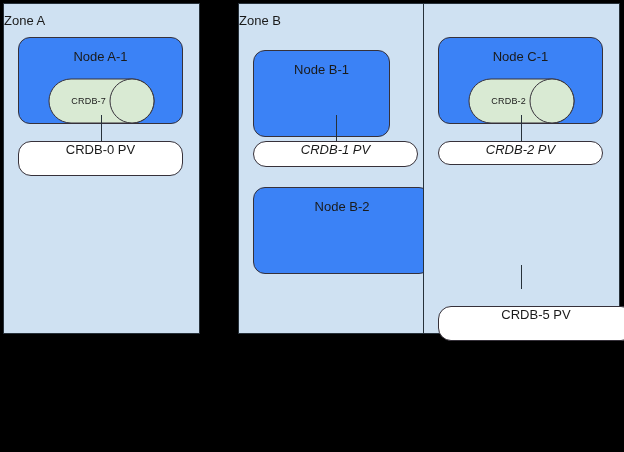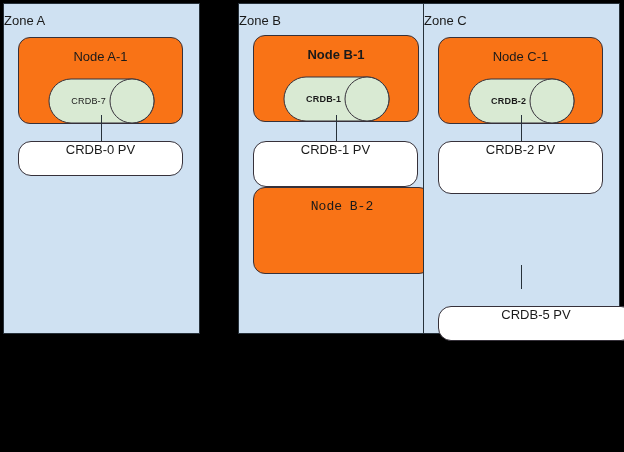--- a/index.html
+++ b/index.html
@@ -30,21 +30,21 @@
     top: 9px;
     left: 0;
     width: 100%;
     text-align: left;
     font-size: 13px;
     color: #1a1a1a;
     line-height: 16px;
   }
   .node {
     position: absolute;
-    background: #f97316;
+    background: #3b82f6;
     border: 1px solid #36313a;
     border-radius: 12px;
     box-sizing: border-box;
   }
   .node-title {
     position: absolute;
     top: 11px;
     left: 0;
     width: 100%;
     text-align: center;
@@ -114,61 +114,53 @@
     <div class="connector" style="left:97px; top:111px; height:26px;"></div>
 
     <div class="pv" style="left:14px; top:137px; width:165px; height:35px;">
       <span class="pv-label">CRDB-0 PV</span>
     </div>
   </div>
 
   <div class="zone" style="left:213px; top:3px; width:197px; height:331px;margin-left:25px;">
     <div class="zone-title">Zone B</div>
 
-    <div class="node" style="left:14px; top:31px; width:166px; height:87px;font-weight:bold;">
+    <div class="node" style="left:14px; top:46px; width:137px; height:87px;">
       <div class="node-title">Node B-1</div>
 
-      <div class="cyl" style="left:29px; top:40px; width:107px; height:46px;">
-        <svg width="107" height="46" viewBox="0 0 107 46">
-          <path d="M23,1 H84 A22,22 0 0 1 84,45 H23 A22,22 0 0 1 23,1 Z" fill="#d9ead3" stroke="#36313a" stroke-width="1"></path>
-          <ellipse cx="84" cy="23" rx="22" ry="22" fill="#d9ead3" stroke="#36313a" stroke-width="1"></ellipse>
-        </svg>
-        <div class="cyl-label">CRDB-1</div>
-      </div>
     </div>
 
     <div class="connector" style="left:97px; top:111px; height:26px;"></div>
 
-    <div class="pv" style="left:14px; top:137px; width:165px; height:46px;">
+    <div class="pv" style="left:14px; top:137px; width:165px; height:26px;font-style:italic;">
       <span class="pv-label">CRDB-1 PV</span>
     </div>
 
-    <div class="node" style="left:14px; top:183px; width:178px; height:87px;font-family:Liberation Mono, monospace;">
+    <div class="node" style="left:14px; top:183px; width:178px; height:87px;">
       <div class="node-title">Node B-2</div>
     </div>
   </div>
 
   <div class="zone" style="left:423px; top:3px; width:197px; height:331px;">
-    <div class="zone-title">Zone C</div>
 
     <div class="node" style="left:14px; top:33px; width:165px; height:87px;">
       <div class="node-title">Node C-1</div>
 
-      <div class="cyl" style="left:29px; top:40px; width:107px; height:46px;font-weight:bold;">
+      <div class="cyl" style="left:29px; top:40px; width:107px; height:46px;">
         <svg width="107" height="46" viewBox="0 0 107 46">
           <path d="M23,1 H84 A22,22 0 0 1 84,45 H23 A22,22 0 0 1 23,1 Z" fill="#d9ead3" stroke="#36313a" stroke-width="1"></path>
           <ellipse cx="84" cy="23" rx="22" ry="22" fill="#d9ead3" stroke="#36313a" stroke-width="1"></ellipse>
         </svg>
         <div class="cyl-label">CRDB-2</div>
       </div>
     </div>
 
     <div class="connector" style="left:97px; top:111px; height:26px;"></div>
 
-    <div class="pv" style="left:14px; top:137px; width:165px; height:53px;">
+    <div class="pv" style="left:14px; top:137px; width:165px; height:24px;font-style:italic;">
       <span class="pv-label">CRDB-2 PV</span>
     </div>
 
 
     <div class="connector" style="left:97px; top:261px; height:24px;"></div>
 
     <div class="pv" style="left:14px; top:302px; width:196px; height:35px;">
       <span class="pv-label">CRDB-5 PV</span>
     </div>
   </div>

